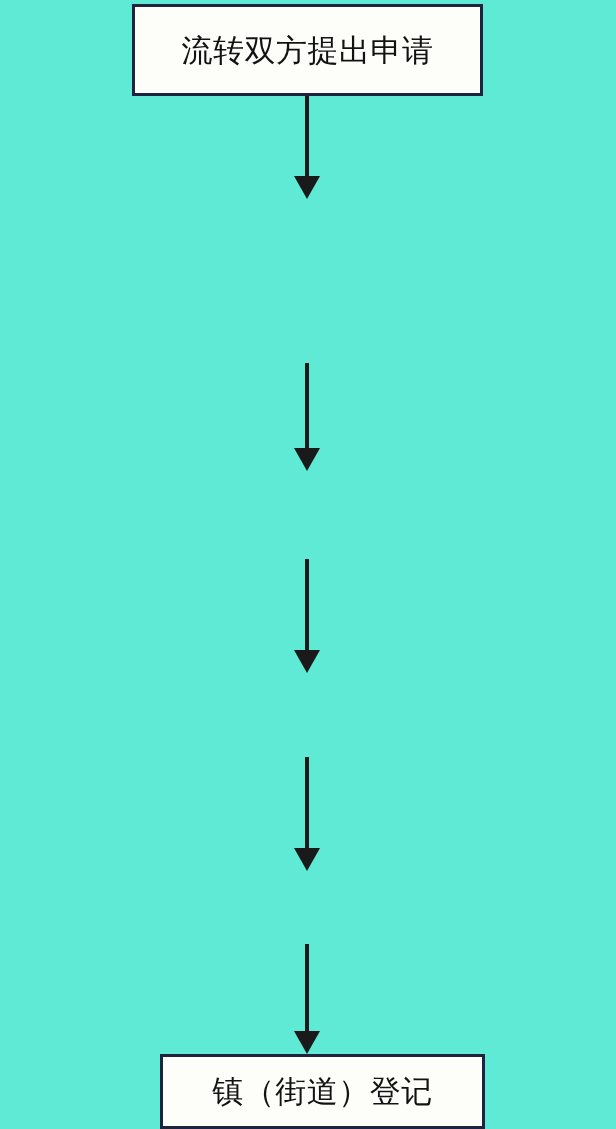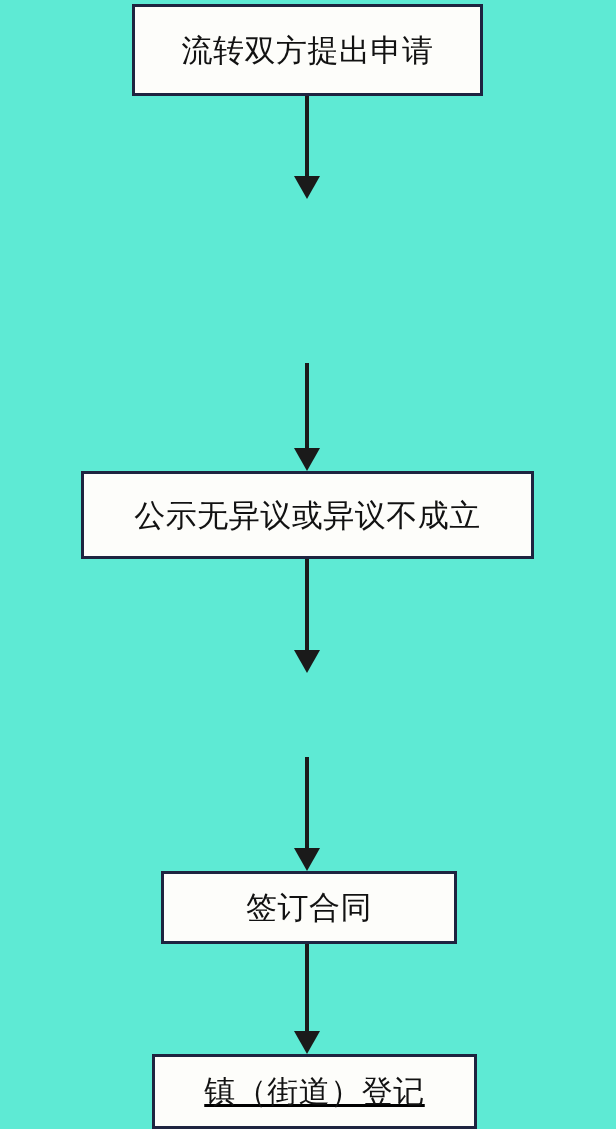--- a/index.html
+++ b/index.html
@@ -36,21 +36,21 @@
   }
   .node.wide .label {
     font-size: 32px;
   }
   
   .n1 { left: 132px; top: 4px;    width: 351px; height: 92px; }
   .n2 { left: 3px;   top: 199px;  width: 608px; height: 164px; }
   .n3 { left: 81px;  top: 471px;  width: 453px; height: 88px; }
   .n4 { left: 160px; top: 673px;  width: 297px; height: 84px; }
   .n5 { left: 161px; top: 871px;  width: 296px; height: 73px; }
-  .n6 { left: 152px; top: 1054px; width: 325px; height: 75px; text-decoration: underline; }
+  .n6 { left: 160px; top: 1054px; width: 325px; height: 75px; }
 
   .connector {
     position: absolute;
     left: 0;
     top: 0;
     width: 616px;
     height: 1129px;
     pointer-events: none;
   }
   .conn-line {
@@ -93,26 +93,20 @@
       <line class="conn-line" x1="307" y1="944" x2="307" y2="1041"></line>
       <polygon class="conn-head" points="307,1054 294,1031 320,1031"></polygon>
     </g>
   </svg>
 
   <div class="node n1">
     <span class="label">流转双方提出申请</span>
   </div>
 
 
-  <div class="node n3">
-    <span class="label">公示无异议或异议不成立</span>
-  </div>
 
 
-  <div class="node n5">
-    <span class="label">签订合同</span>
-  </div>
 
   <div class="node n6">
     <span class="label">镇（街道）登记</span>
   </div>
 
 </div>
 
 </body></html>

